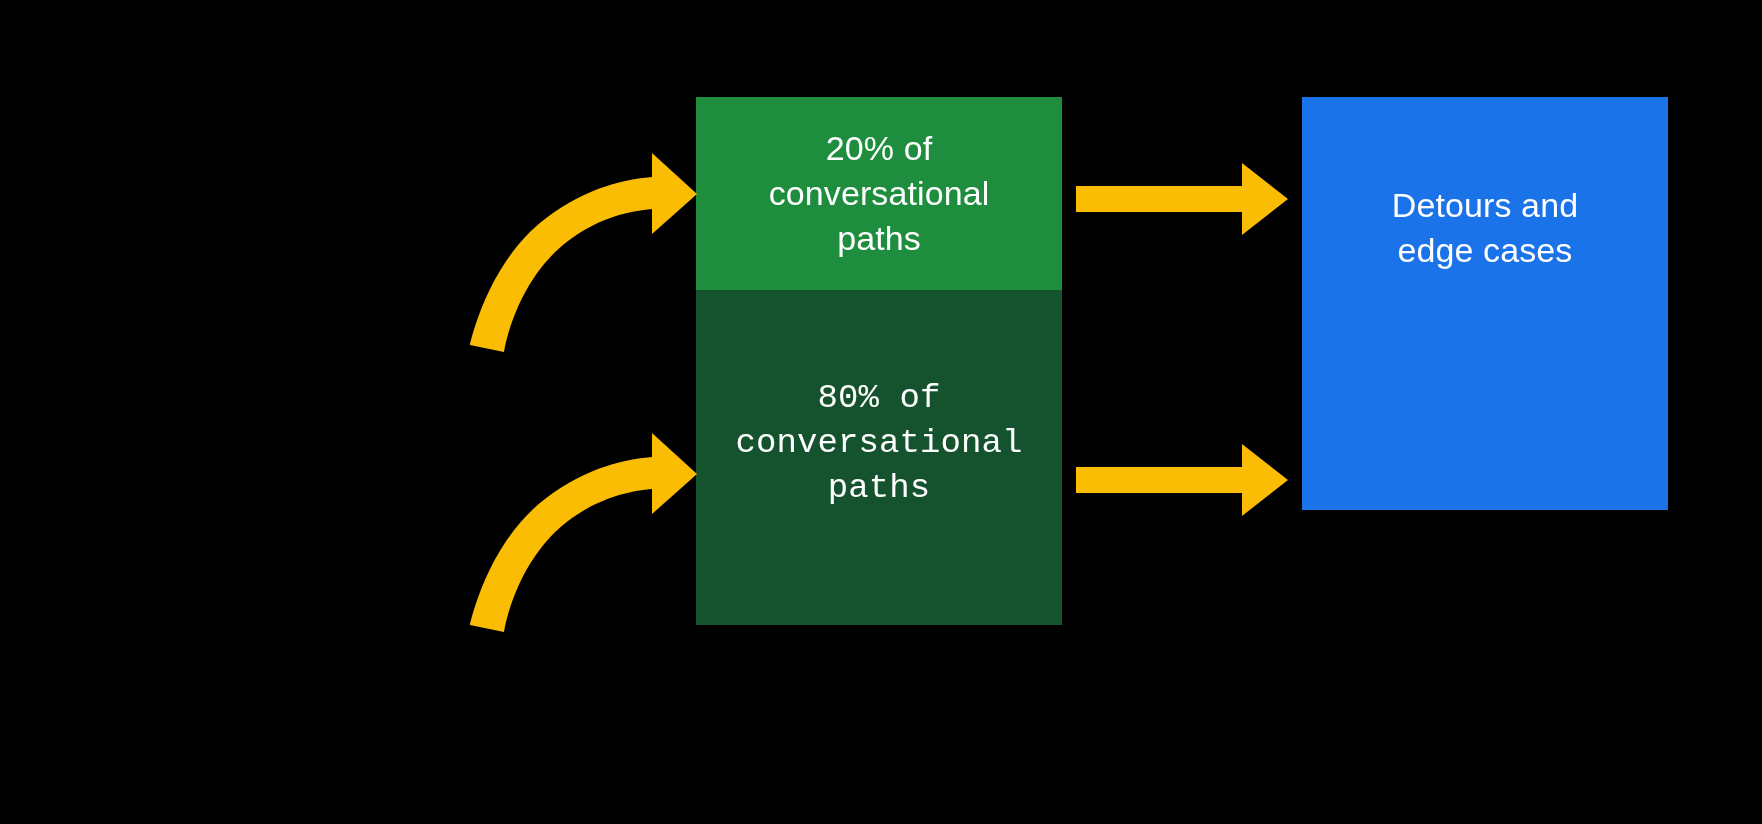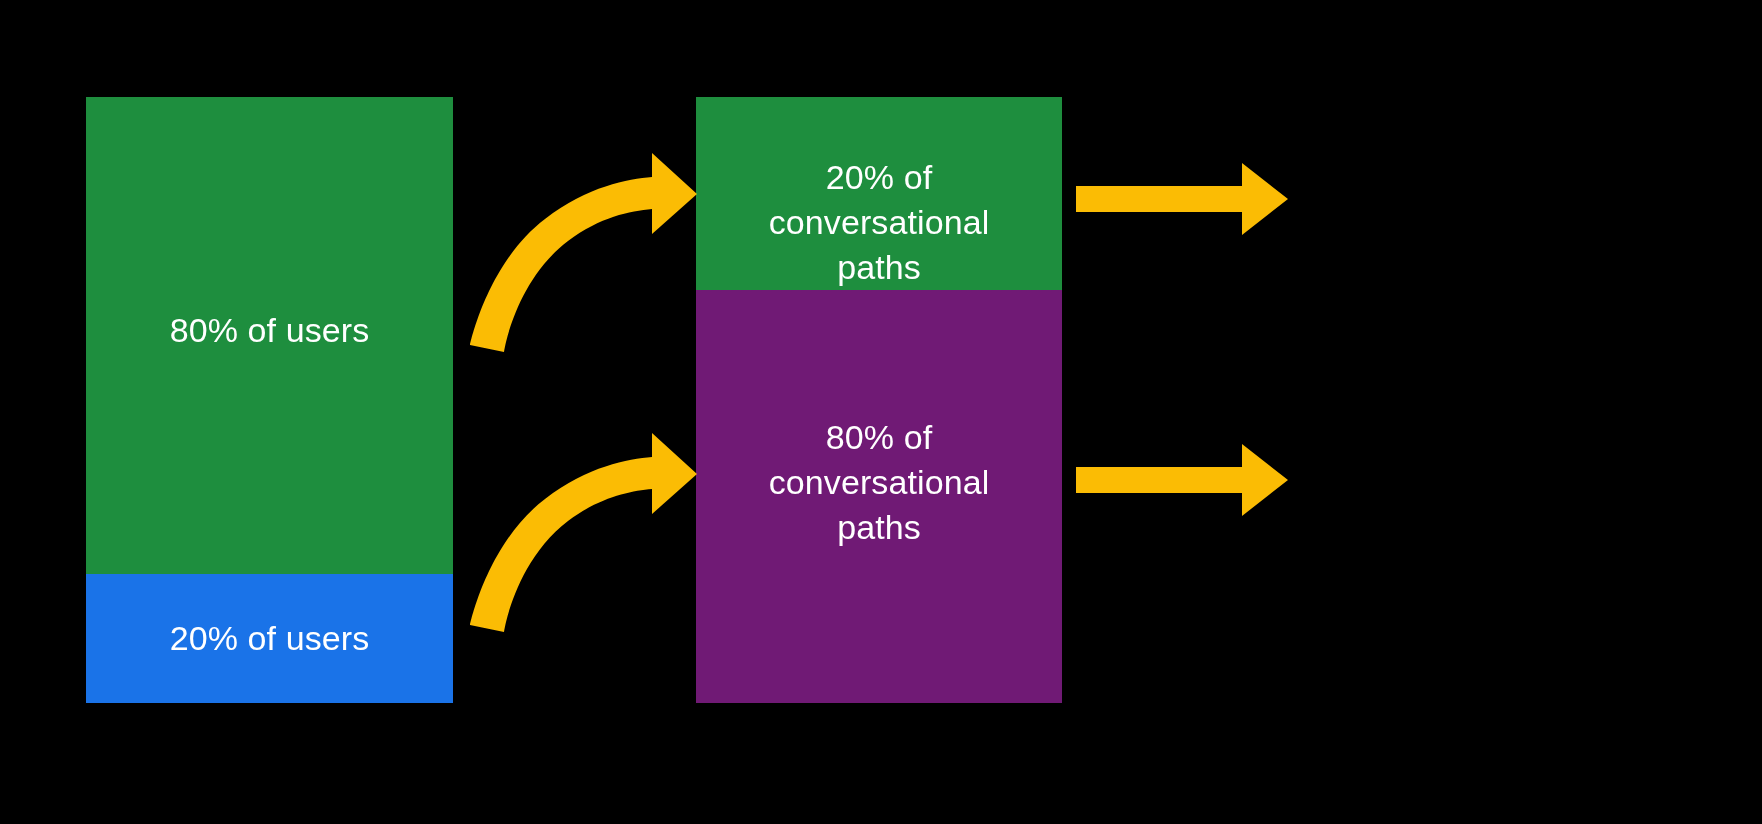--- a/index.html
+++ b/index.html
@@ -41,22 +41,22 @@
     white-space: pre-line;
   }
 
   
   #col-users      { left: 86px;  top: 97px; width: 367px; height: 606px; }
   #col-users .s1  { height: 477px; background: #1e8e3e; }
   #col-users .s2  { height: 129px; background: #1a73e8; }
 
   
   #col-paths      { left: 696px; top: 97px; width: 366px; height: 606px; }
-  #col-paths .s1  { height: 193px; background: #1e8e3e; align-items: flex-end; }
-  #col-paths .s2  { height: 413px; background: #701a75; }
+  #col-paths .s1  { height: 193px; background: #1e8e3e; }
+  #col-paths .s2  { height: 335px; background: #14532d; font-family: Liberation Mono, monospace; }
 
   
   #col-cases      { left: 1302px; top: 97px; width: 366px; height: 606px; }
   #col-cases .s1  { height: 193px; background: #1e8e3e; }
   #col-cases .s2  { height: 413px; background: #1a73e8; }
 
   
   #col-paths  .s2 .seg-label { transform: translateY(-14px); }
   #col-cases  .s2 .seg-label { transform: translateY(-76px); }
   #col-users  .s1 .seg-label { transform: translateY(-5px); }
@@ -69,43 +69,39 @@
     height: 824px;
     pointer-events: none;
   }
   .arrow-layer svg { display: block; }
 </style>
 </head>
 <body>
 
 <div id="stage">
 
-  <div class="column" id="col-users">
-    <div class="seg s1">
-      <span class="seg-label">80% of users</span>
-    </div>
-    <div class="seg s2">
-      <span class="seg-label">20% of users</span>
-    </div>
-  </div>
 
   <div class="column" id="col-paths">
     <div class="seg s1">
       <span class="seg-label">20% of
 conversational
 paths</span>
     </div>
     <div class="seg s2">
       <span class="seg-label">80% of
 conversational
 paths</span>
     </div>
   </div>
 
   <div class="column" id="col-cases">
+    <div class="seg s2">
+      <span class="seg-label">Detours and
+edge cases</span>
+    </div>
   </div>
 
   <div class="arrow-layer">
     <svg width="1762" height="824" viewBox="0 0 1762 824" xmlns="http://www.w3.org/2000/svg">
 
       <g>
         <path d="M 470 345
                  C 470 345, 487 263, 545 219
                  C 588 186, 628 179, 652 177
                  L 652 153

